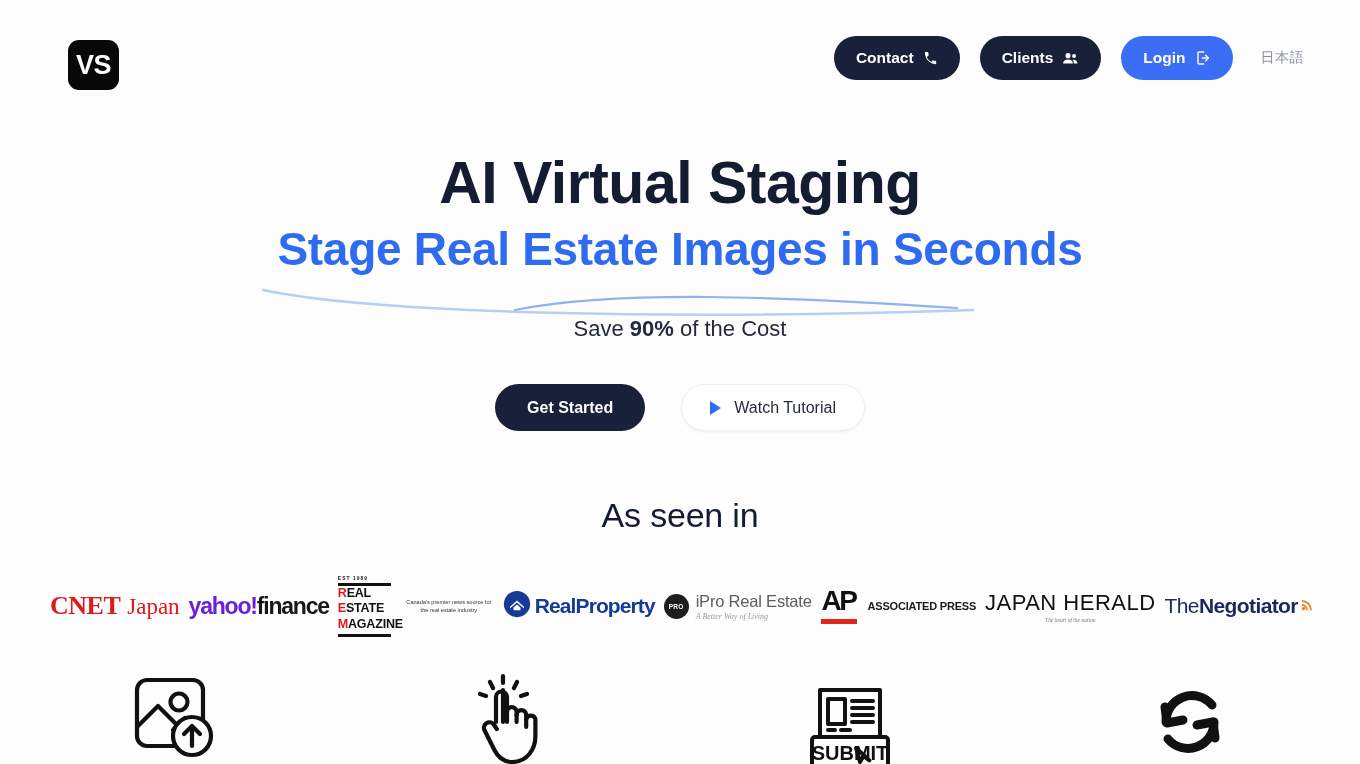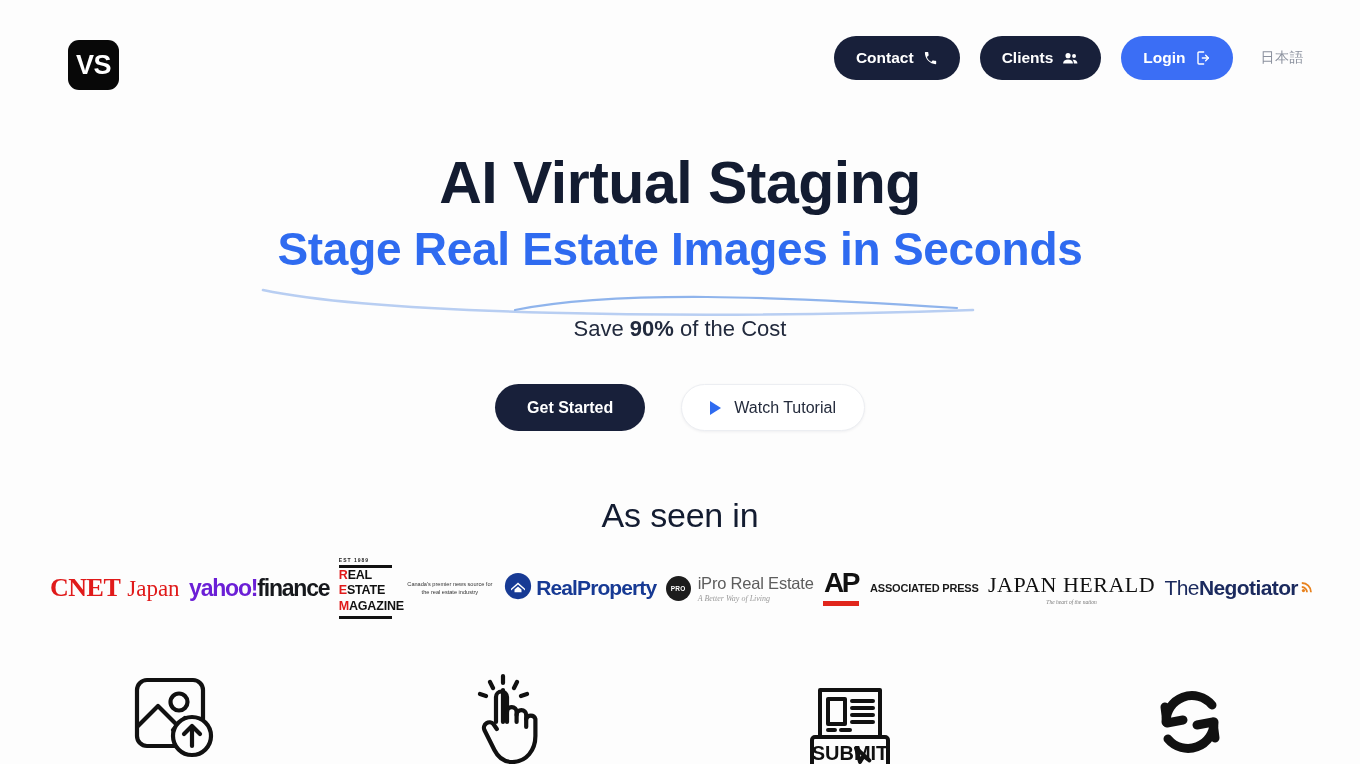--- a/index.html
+++ b/index.html
@@ -86,21 +86,21 @@
     border-top: 7px solid transparent; border-bottom: 7px solid transparent;
   }
 
   
   .seen-title {
     position: absolute; top: 496px; left: 0; width: 1360px;
     text-align: center; font-size: 34px; font-weight: normal; color: #131c31;
     letter-spacing: -0.2px;
   }
   .logos {
-    position: absolute; top: 557px; left: 50px; width: 1264px; height: 62px;
+    position: absolute; top: 575px; left: 50px; width: 1264px; height: 62px;
     display: flex; align-items: center; justify-content: space-between;
   }
   .logo-cell { display: flex; align-items: center; justify-content: center; height: 62px; }
 
   
   .cnet { display: flex; align-items: baseline; gap: 7px; }
   .cnet .c1 {
     font-family: "Liberation Serif", serif; font-size: 26px; font-weight: bold;
     color: #e01a1a; letter-spacing: -0.5px;
   }
@@ -133,21 +133,21 @@
   .ipro-name { font-size: 16.5px; color: #5d5d5d; letter-spacing: -0.2px; }
   .ipro-tag { font-family: "Liberation Serif", serif; font-style: italic; font-size: 8px; color: #9a9a9a; margin-top: 1px; }
   
   .ap { display: flex; align-items: center; gap: 11px; }
   .ap-left { display: flex; flex-direction: column; align-items: center; }
   .ap-mark { font-size: 28px; font-weight: bold; color: #111; letter-spacing: -2.4px; line-height: 0.95; }
   .ap-bar { width: 36px; height: 5px; background: #e1261c; margin-top: 5px; }
   .ap-name { font-size: 11px; font-weight: bold; color: #1a1a1a; letter-spacing: -0.2px; }
   
   .jh { display: flex; flex-direction: column; align-items: center; }
-  .jh-name { font-family: Liberation Serif, serif; font-size: 22px; color: #111; letter-spacing: 0.5px; }
+  .jh-name { font-family: Liberation Sans, sans-serif; font-size: 22px; color: #111; letter-spacing: 0.5px; }
   .jh-tag { font-family: "Liberation Serif", serif; font-style: italic; font-size: 5.5px; color: #777; margin-top: 1px; }
   
   .neg { display: flex; align-items: center; gap: 3px; }
   .neg-t { font-size: 21px; color: #1b2a5e; letter-spacing: -0.6px; }
   .neg-t b { font-weight: bold; }
 
   
   .features {
     position: absolute; top: 660px; left: 0; width: 1360px; height: 104px;
     display: flex; align-items: flex-start;

